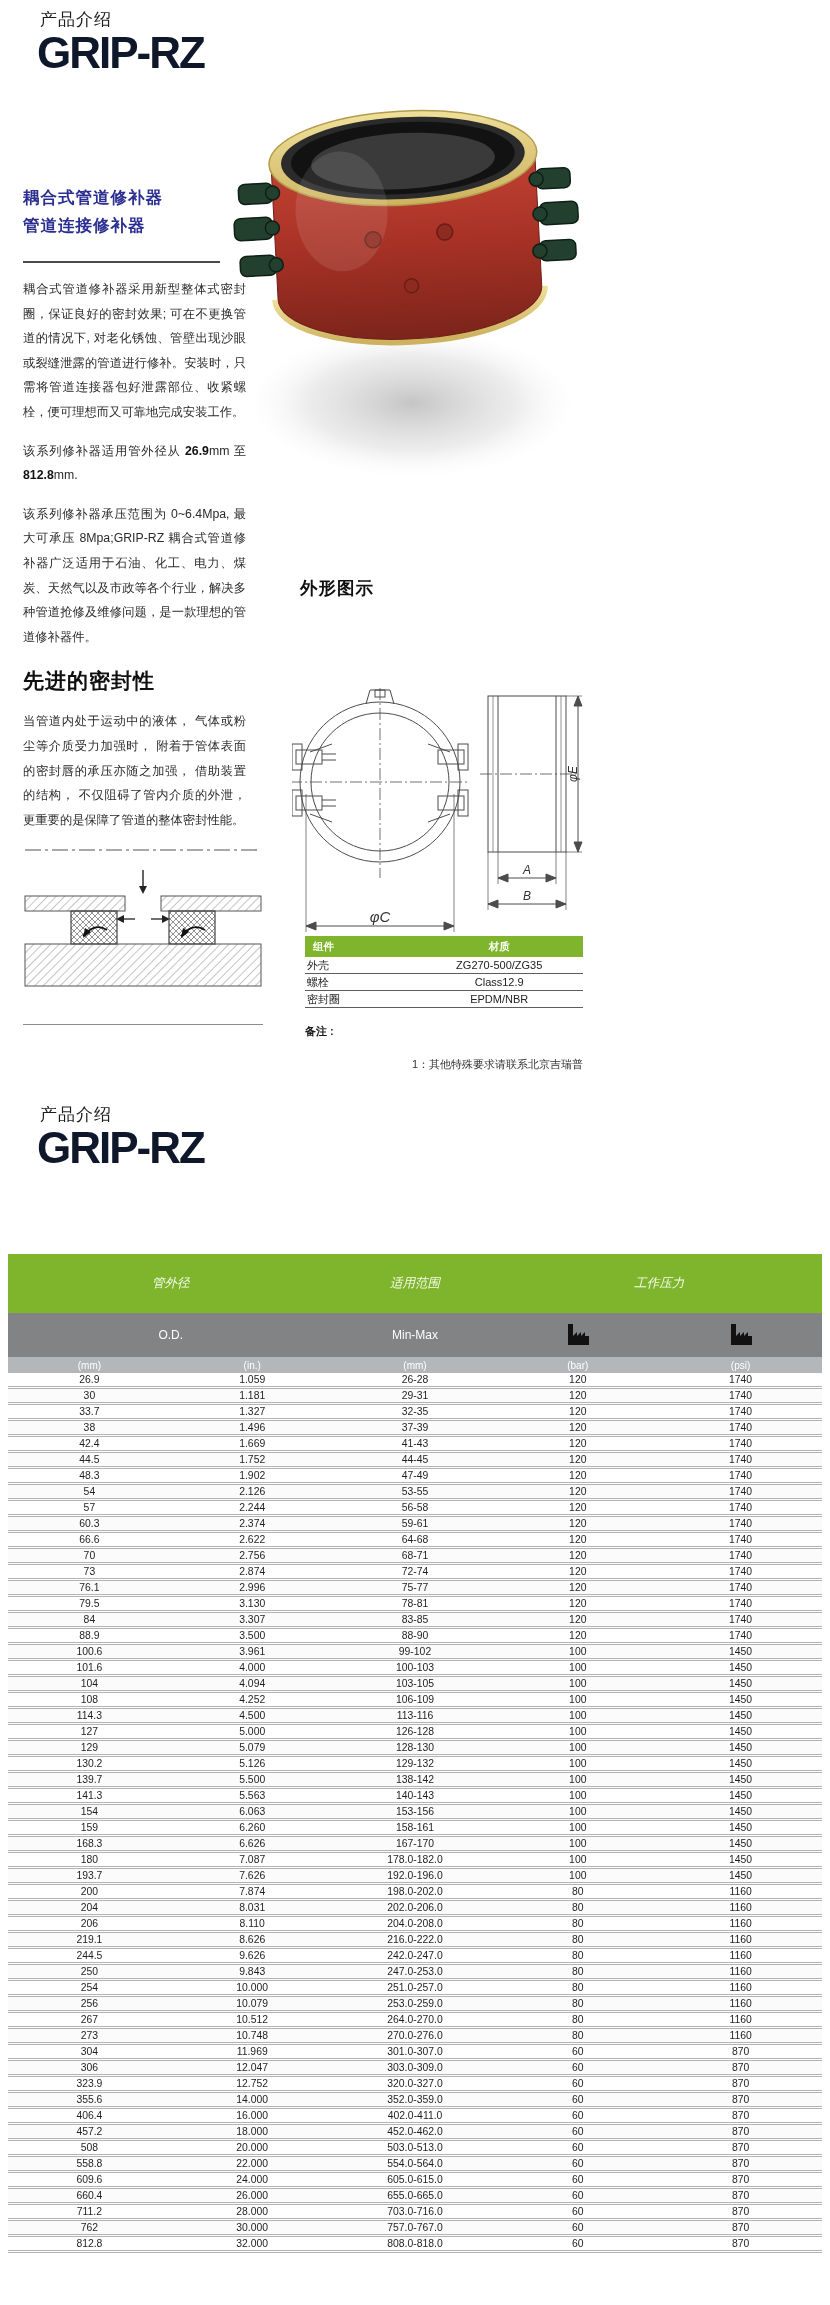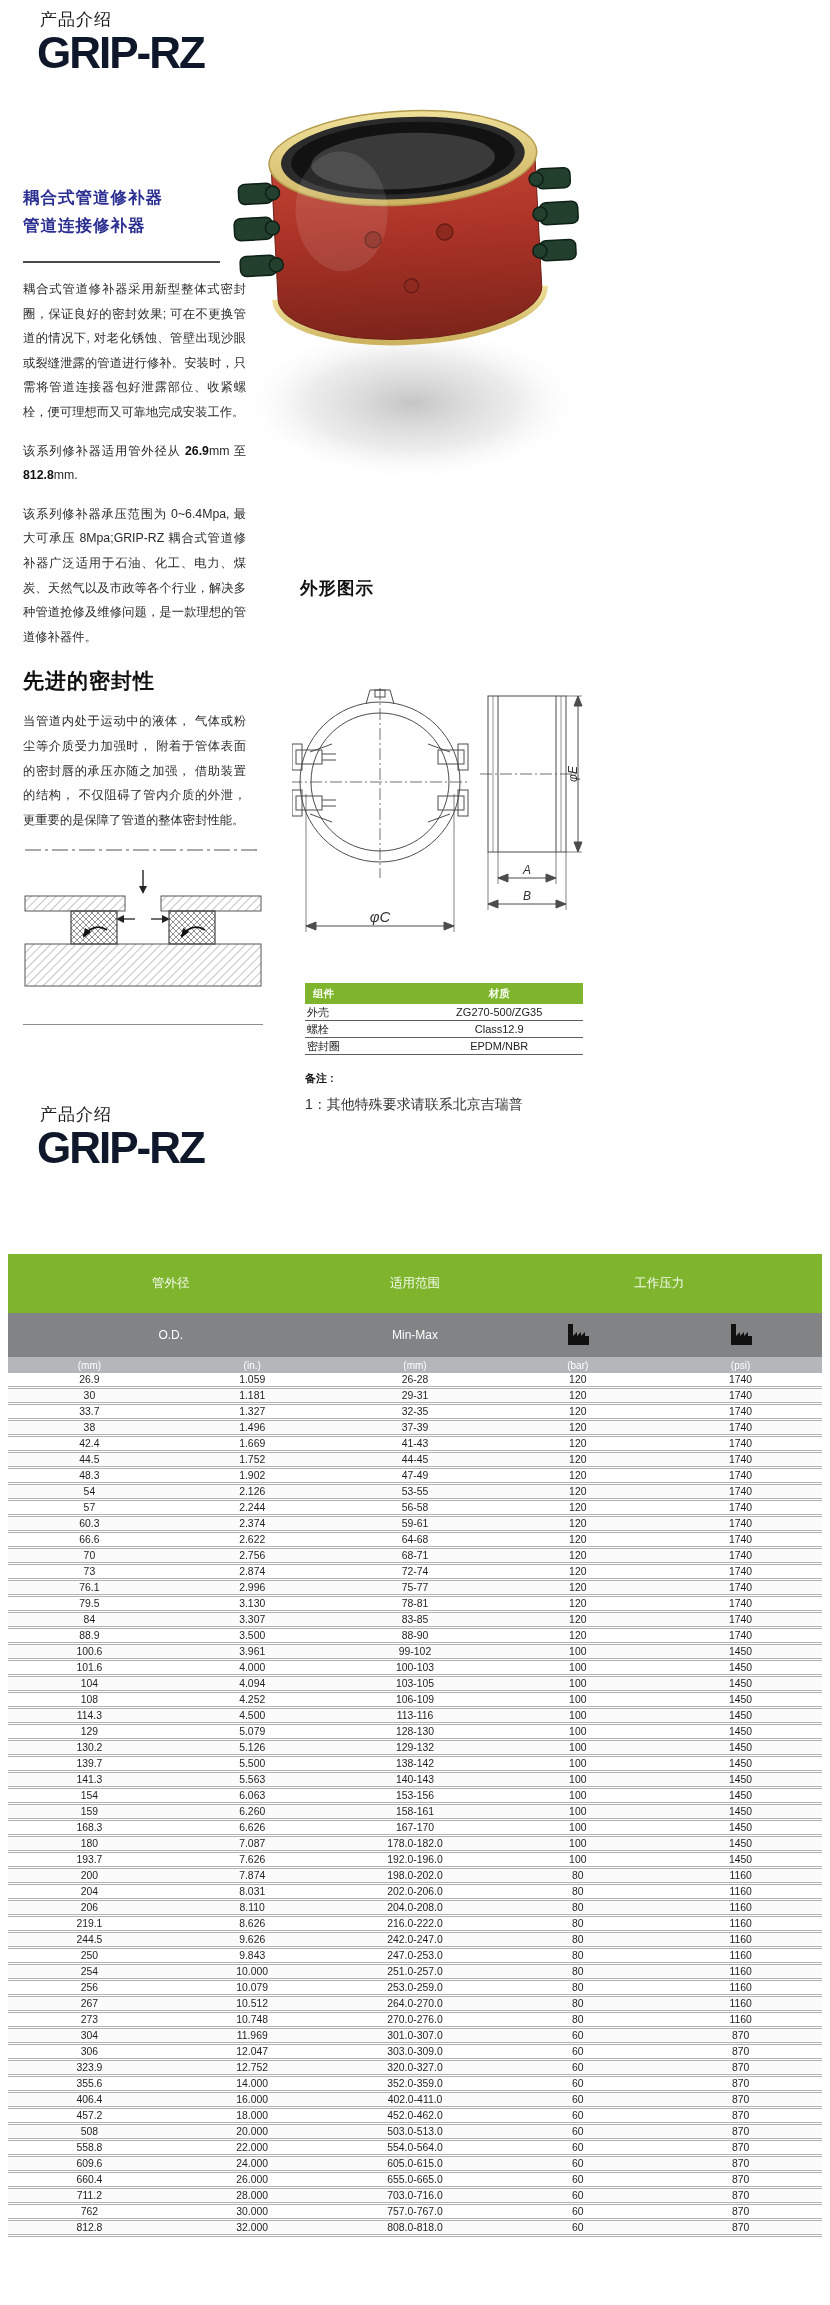--- a/index.html
+++ b/index.html
@@ -15,24 +15,24 @@
   .seal-h{font-size:21px;font-weight:bold;color:#101010;margin:18px 0 0 0;letter-spacing:1px;}
   .outline-h{font-size:17.5px;font-weight:bold;color:#101010;letter-spacing:1px;}
   .mat-table{border-collapse:collapse;width:278px;table-layout:fixed;}
   .mat-table thead th{background:#7eb52d;color:#fbfff4;font-size:10.5px;font-weight:bold;height:21px;padding:0;}
   .mat-table thead th.m-comp{text-align:left;padding-left:8px;width:38%;}
   .mat-table thead th.m-mat{text-align:center;width:62%;}
   .mat-table tbody td{font-size:11px;color:#222;height:16px;border-bottom:1px solid #5d5d5d;padding:0;}
   .mat-table tbody td.m-comp{text-align:left;padding-left:2px;}
   .mat-table tbody td.m-mat{text-align:center;}
   .note-title{font-size:11px;font-weight:bold;color:#1a1a1a;}
-  .note-line{font-size:14px;color:#333;margin-top:10px;}
+  .note-line{font-size:11px;color:#333;margin-top:18px;text-align:right;}
   .spec-table{border-collapse:collapse;width:814px;table-layout:fixed;}
   .spec-table th,.spec-table td{padding:0;text-align:center;font-weight:normal;}
-  .spec-table tr.gh th{background:#7eb52d;color:#f6fbef;font-size:12.5px;height:59px;}
+  .spec-table tr.gh th{background:#7eb52d;color:#f6fbef;font-size:12.5px;height:59px;font-style:italic;}
   .spec-table tr.sh th{background:#818385;color:#fdfdfd;font-size:12px;height:44px;}
   .spec-table tr.uh td{background:#b4b7b9;color:#ffffff;font-size:10px;height:16px;}
   .spec-table tbody td{font-size:10.4px;color:#1e1e1e;height:13px;line-height:13px;border-bottom:3px double #b3b3b3;}
   .spec-table tbody tr:nth-child(even) td{background:#fbfbfb;}
   svg text{font-family:"Liberation Sans","DejaVu Sans",sans-serif;}
 </style>
 </head>
 <body>
 
 <div class="abs section-label" style="left:40px;top:8px;">产品介绍</div>
@@ -203,21 +203,21 @@
       <polygon points="196,272 206,268 206,276" fill="#4c4c4c"></polygon>
       <polygon points="274,272 264,268 264,276" fill="#4c4c4c"></polygon>
     </g>
     <text x="88" y="290" font-size="15" font-style="italic" fill="#333" text-anchor="middle">φC</text>
     <text x="281" y="146" font-size="12" font-style="italic" fill="#333" text-anchor="middle" transform="rotate(-90 281 142)">φE</text>
     <text x="235" y="242" font-size="12" font-style="italic" fill="#333" text-anchor="middle">A</text>
     <text x="235" y="268" font-size="12" font-style="italic" fill="#333" text-anchor="middle">B</text>
   </svg>
 </div>
 
-<div class="abs" style="left:305px;top:983px;">
+<div class="abs" style="left:305px;top:936px;">
   <table class="mat-table">
     <thead>
       <tr>
         <th class="m-comp">组件</th>
         <th class="m-mat">材质</th>
       </tr>
     </thead>
     <tbody>
         <tr>
           <td class="m-comp">外壳</td>
@@ -428,20 +428,27 @@
           <td>1450</td>
         </tr>
         <tr>
           <td>114.3</td>
           <td>4.500</td>
           <td>113-116</td>
           <td>100</td>
           <td>1450</td>
         </tr>
         <tr>
+          <td>127</td>
+          <td>5.000</td>
+          <td>126-128</td>
+          <td>100</td>
+          <td>1450</td>
+        </tr>
+        <tr>
           <td>129</td>
           <td>5.079</td>
           <td>128-130</td>
           <td>100</td>
           <td>1450</td>
         </tr>
         <tr>
           <td>130.2</td>
           <td>5.126</td>
           <td>129-132</td>

